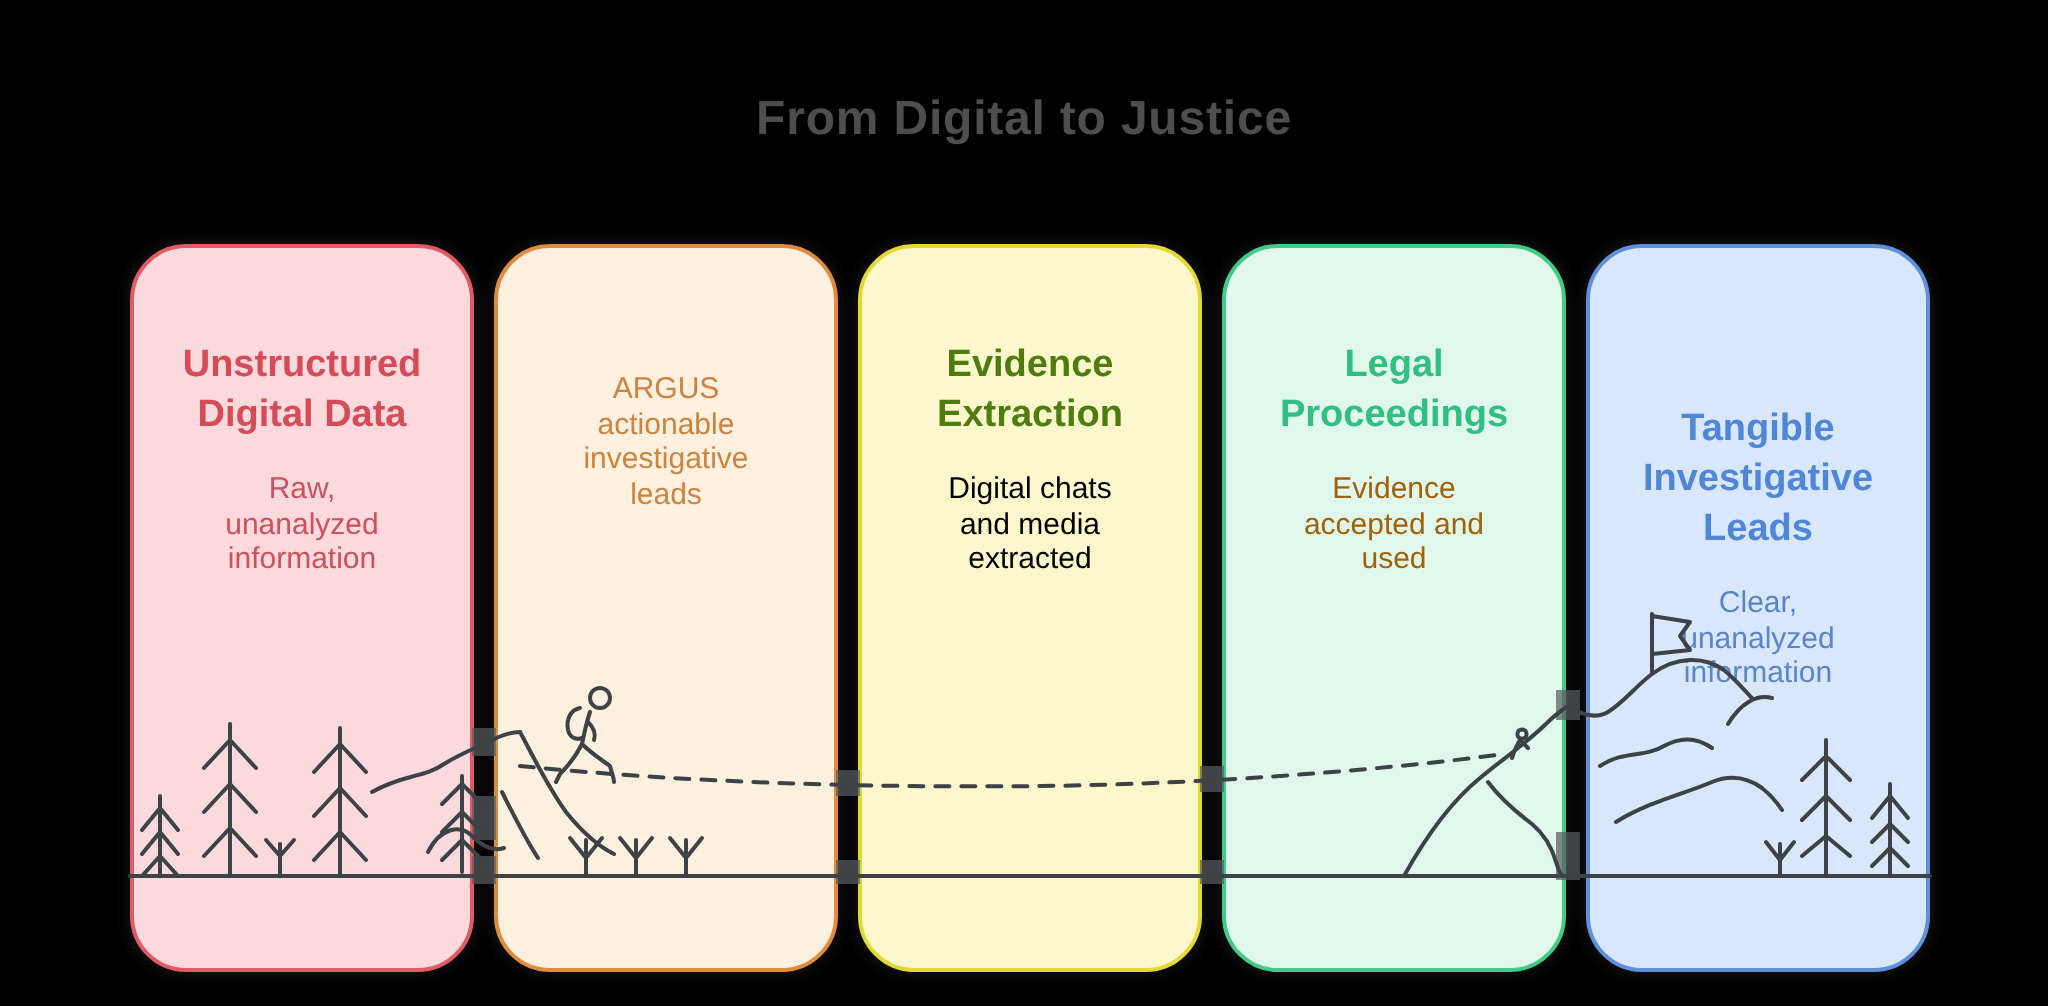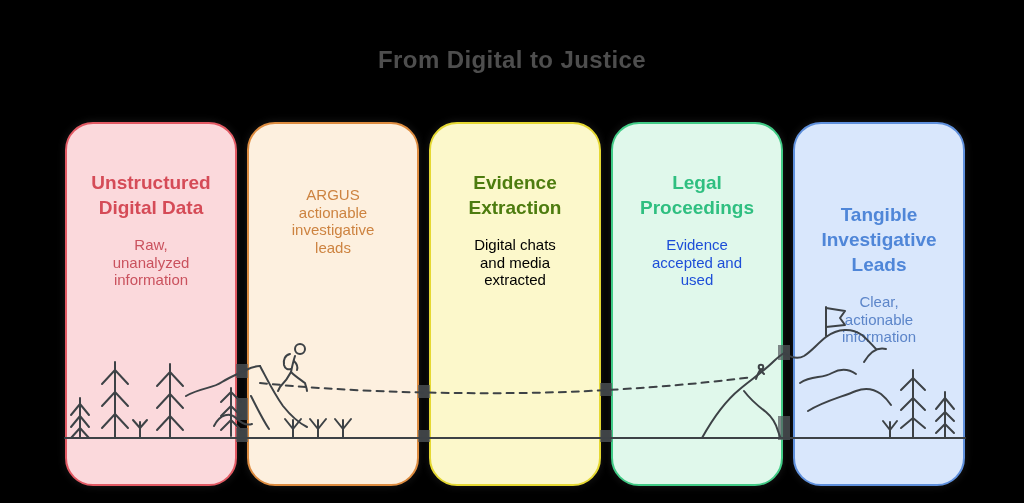--- a/index.html
+++ b/index.html
@@ -63,25 +63,25 @@
   </div>
   <div class="card" style="background: rgb(253, 240, 223); border-color: rgb(221, 140, 64);">
     <div class="card-sub" style="color: rgb(205, 131, 64);">ARGUS actionable investigative leads</div>
   </div>
   <div class="card" style="background: rgb(252, 248, 203); border-color: rgb(229, 216, 50);">
     <div class="card-title" style="color: #4d7c0f;">Evidence Extraction</div>
     <div class="card-sub" style="color: #000000;">Digital chats and media extracted</div>
   </div>
   <div class="card" style="background: rgb(224, 248, 235); border-color: rgb(65, 203, 134);">
     <div class="card-title" style="color: rgb(47, 191, 128);">Legal Proceedings</div>
-    <div class="card-sub" style="color: #1d4ed8;">Evidence accepted and used</div>
+    <div class="card-sub" style="color: #a16207;">Evidence accepted and used</div>
   </div>
   <div class="card" style="background: rgb(217, 231, 252); border-color: rgb(95, 144, 220);">
     <div class="card-title" style="color: rgb(79, 134, 216); margin-top: 32px;">Tangible Investigative Leads</div>
-    <div class="card-sub" style="color: rgb(92, 133, 201);">Clear, actionable information</div>
+    <div class="card-sub" style="color: rgb(92, 133, 201);">Clear, unanalyzed information</div>
   </div>
 </div>
 
 <svg class="landscape" viewBox="0 0 1024 503" width="1024" height="503" xmlns="http://www.w3.org/2000/svg">
 
   <g>
     <rect class="smudge" x="236" y="364" width="12" height="14"></rect>
     <rect class="smudge" x="236" y="398" width="12" height="22"></rect>
     <rect class="smudge" x="236" y="428" width="12" height="14"></rect>
     <rect class="smudge" x="418" y="385" width="12" height="13"></rect>

